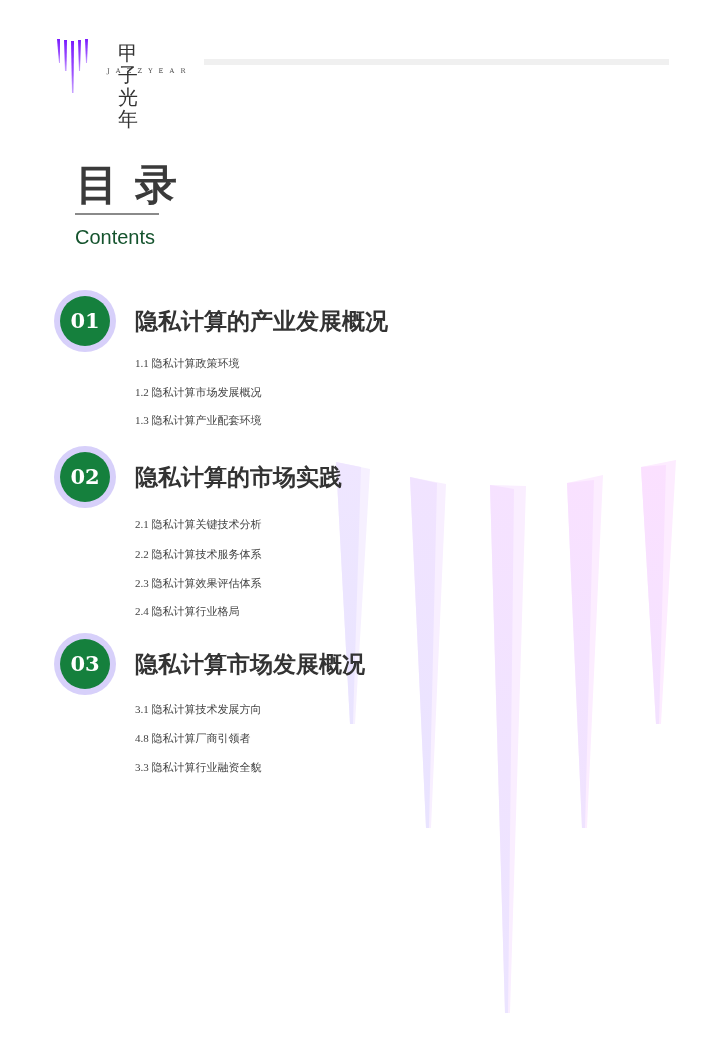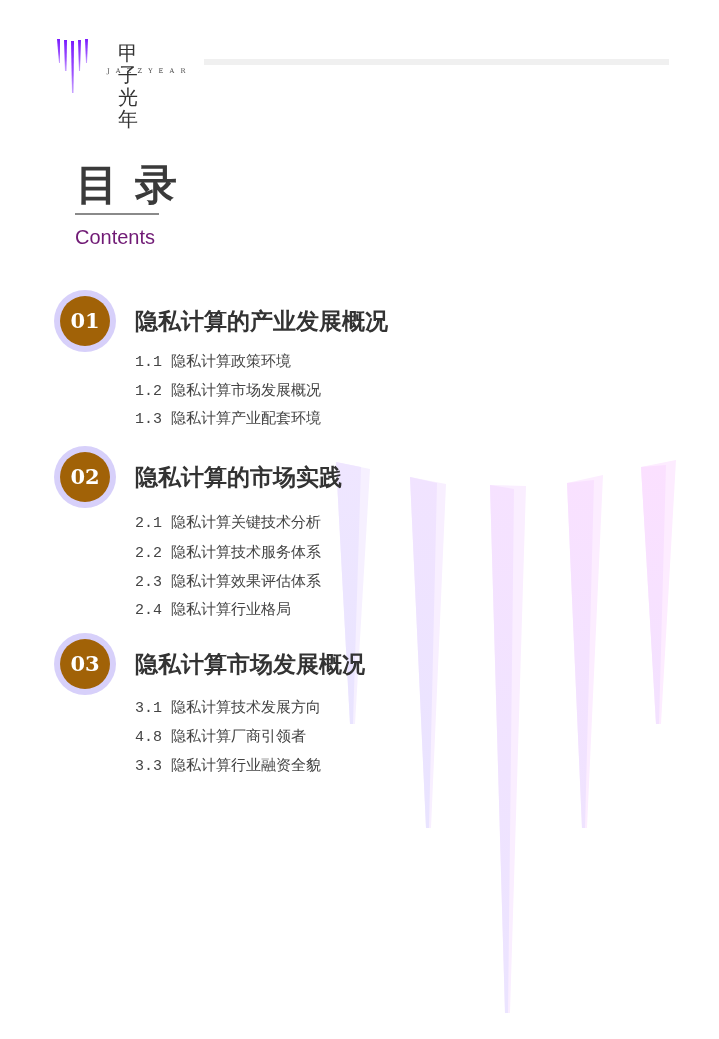--- a/index.html
+++ b/index.html
@@ -61,59 +61,59 @@
     }
     .toc-rule {
       left: 75px; top: 213px;
       width: 84px; height: 2px;
       background: #8a8a8a;
     }
     .toc-subtitle {
       left: 75px; top: 224px;
       font-family: "Liberation Sans", sans-serif;
       font-size: 20px;
-      color: #701a75;
+      color: #14532d;
       line-height: 26px;
     }
 
     
     .badge {
       position: absolute;
       width: 62px; height: 62px;
       border-radius: 50%;
       background: #d7d0fa;
     }
     .badge-inner {
       position: absolute;
       left: 6px; top: 6px;
       width: 50px; height: 50px;
       border-radius: 50%;
-      background: #a16207;
+      background: #15803d;
       color: #ffffff;
       font-family: "DejaVu Serif", serif;
       font-weight: bold;
       font-size: 21px;
       line-height: 50px;
       text-align: center;
     }
     .chapter-title {
       position: absolute;
       left: 135px;
       font-family: "DejaVu Serif", serif;
       font-weight: bold;
       font-size: 23px;
       color: #333333;
       line-height: 30px;
       white-space: nowrap;
     }
     .sub-item {
       position: absolute;
       left: 135px;
-      font-family: Liberation Mono, monospace;
-      font-size: 15px;
+      font-family: Liberation Serif, serif;
+      font-size: 11px;
       color: #444444;
       line-height: 20px;
       white-space: nowrap;
     }
   </style>
 </head>
 <body>
 
 <svg id="shards" viewBox="0 0 719 1039" xmlns="http://www.w3.org/2000/svg">
   <defs>

